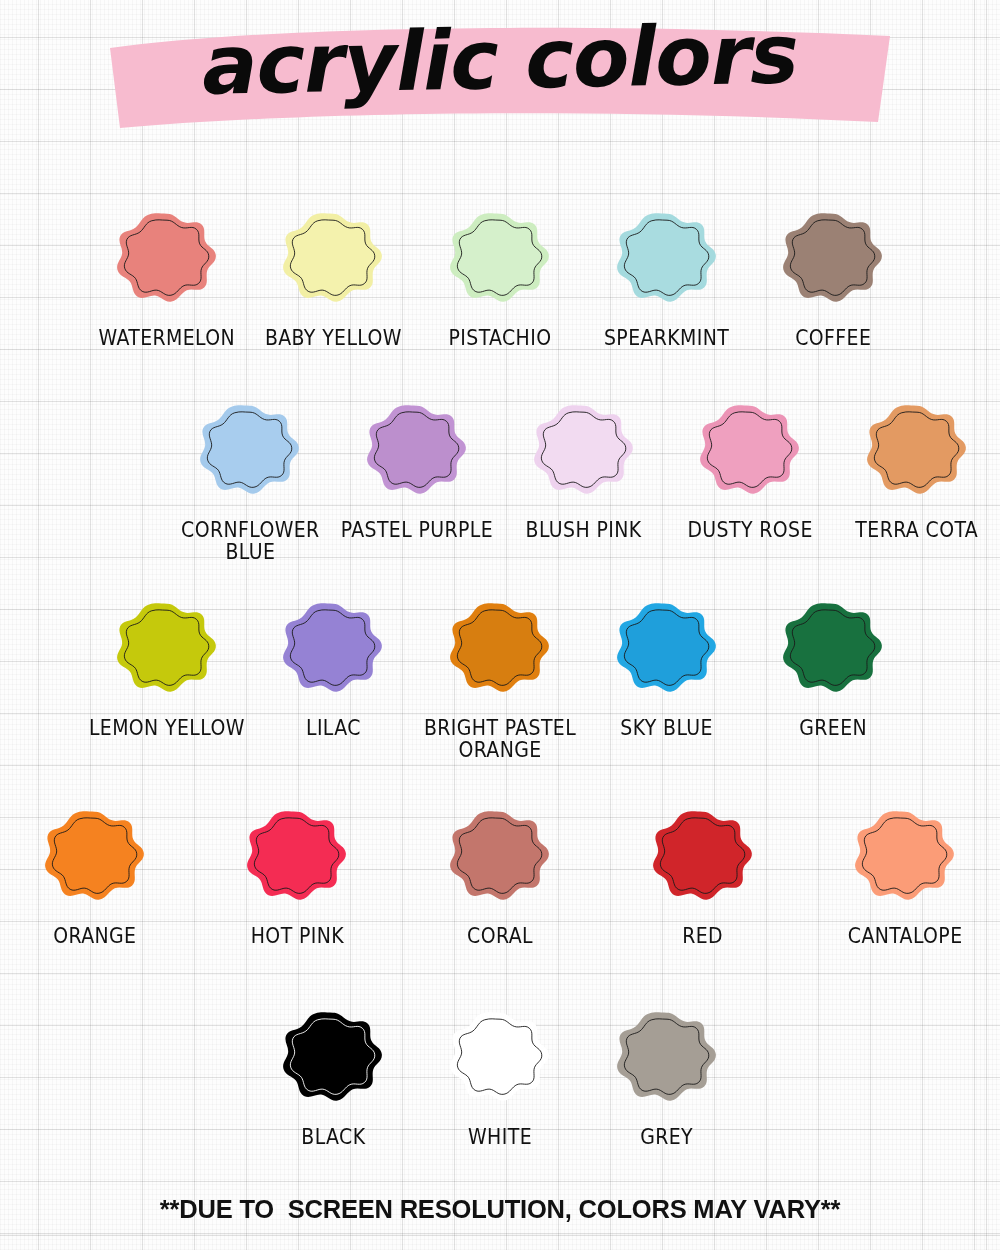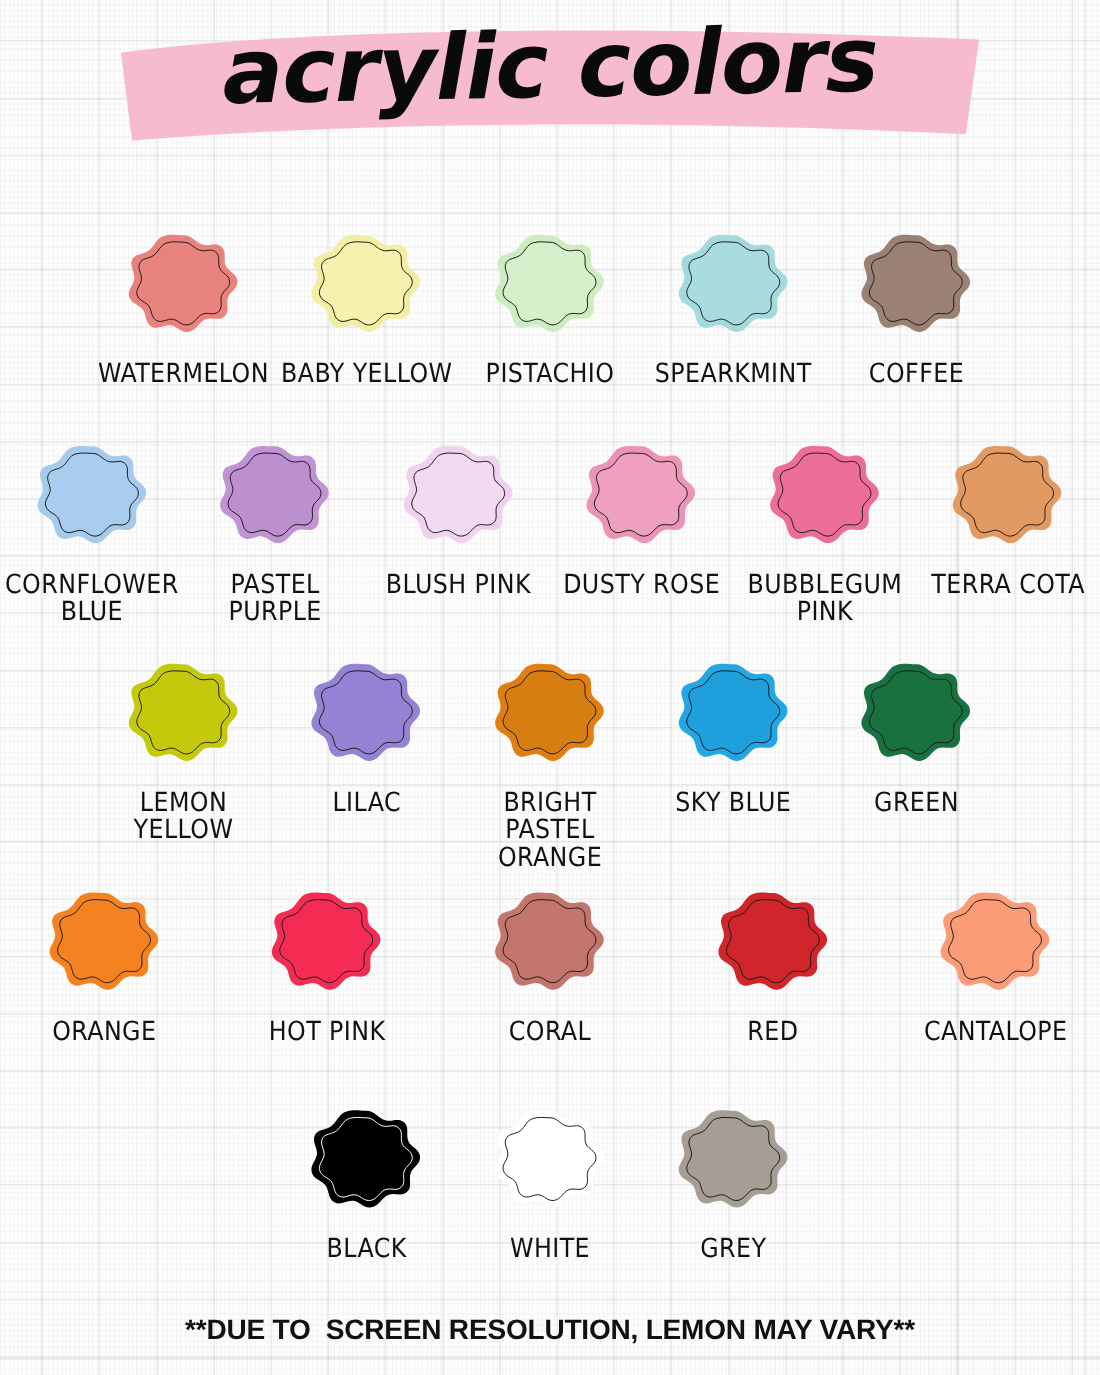--- a/index.html
+++ b/index.html
@@ -71,21 +71,21 @@
     top: 192px; left: 0;
     width: 1000px;
   }
   .row {
     display: flex;
     justify-content: center;
     align-items: flex-start;
     width: 1000px;
   }
   .row.r1 { height: 192px; }
-  .row.r2 { height: 198px; }
+  .row.r2 { height: 198px; justify-content: flex-end; }
   .row.r3 { height: 208px; }
   .row.r4 { height: 178px; gap: 36px; }
   .row.r5 { height: 180px; align-items: flex-end; }
 
   .cell {
     width: 166.6px;
     display: flex;
     flex-direction: column;
     align-items: center;
   }
@@ -94,21 +94,21 @@
     width: 132px;
     height: 132px;
     display: block;
     position: relative;
   }
   .blob svg { display: block; width: 132px; height: 132px; }
 
   .swatch-label {
     margin-top: 3px;
     font-family: "DejaVu Sans", sans-serif;
-    font-size: 24px;
+    font-size: 21px;
     font-weight: 400;
     letter-spacing: 0.4px;
     color: #111;
     text-align: center;
     line-height: 1.05;
     max-width: 160px;
     text-transform: uppercase;
     font-stretch: condensed;
   }
 
@@ -221,29 +221,20 @@
           <svg viewBox="0 0 200 150">
             <use xlink:href="#wavy-blob" fill="#ec94b6" transform="translate(0,0)"></use>
             <use xlink:href="#wavy-blob" fill="#efa0bf" stroke="#1a1a1a" stroke-width="1.6" transform="translate(100,75) scale(0.855) translate(-100,-75)"></use>
           </svg>
         </div>
         <div class="swatch-label">DUSTY ROSE</div>
       </div>
       <div class="cell">
         <div class="blob">
           <svg viewBox="0 0 200 150">
-            <use xlink:href="#wavy-blob" fill="#ed6d99" transform="translate(0,0)"></use>
-            <use xlink:href="#wavy-blob" fill="#ed6d99" stroke="#1a1a1a" stroke-width="1.6" transform="translate(100,75) scale(0.855) translate(-100,-75)"></use>
-          </svg>
-        </div>
-        <div class="swatch-label">BUBBLEGUM PINK</div>
-      </div>
-      <div class="cell">
-        <div class="blob">
-          <svg viewBox="0 0 200 150">
             <use xlink:href="#wavy-blob" fill="#e39a62" transform="translate(0,0)"></use>
             <use xlink:href="#wavy-blob" fill="#e39a62" stroke="#1a1a1a" stroke-width="1.6" transform="translate(100,75) scale(0.855) translate(-100,-75)"></use>
           </svg>
         </div>
         <div class="swatch-label">TERRA COTA</div>
       </div>
     </div>
     <div class="row r3">
       <div class="cell">
         <div class="blob">
@@ -362,21 +353,21 @@
           <svg viewBox="0 0 200 150">
             <use xlink:href="#wavy-blob" fill="#a59e95" transform="translate(0,0)"></use>
             <use xlink:href="#wavy-blob" fill="#a59e95" stroke="#1a1a1a" stroke-width="1.6" transform="translate(100,75) scale(0.855) translate(-100,-75)"></use>
           </svg>
         </div>
         <div class="swatch-label">GREY</div>
       </div>
     </div>
   </div>
 
-<div id="footer">**DUE TO  SCREEN RESOLUTION, LEMON MAY VARY**</div>
+<div id="footer">**DUE TO  SCREEN RESOLUTION, COLORS MAY VARY**</div>
 
 <svg width="0" height="0" style="position:absolute" aria-hidden="true">
   <defs>
     <path id="wavy-blob" d="M100,8
          C112,8 116,18 126,21
          C136,24 144,17 152,24
          C160,31 154,41 158,50
          C162,59 173,60 174,71
          C175,82 164,85 161,94
          C158,103 164,113 156,120

